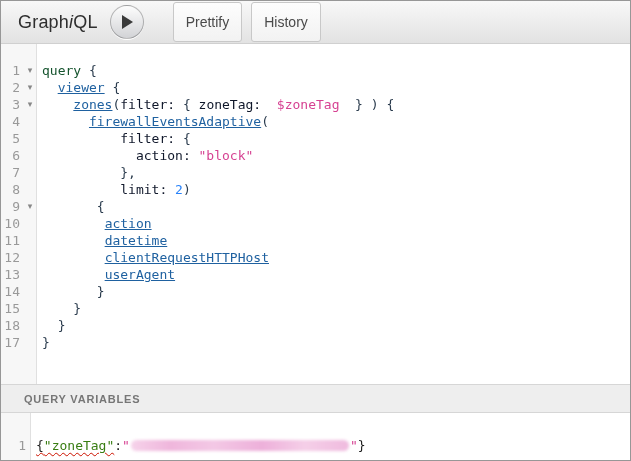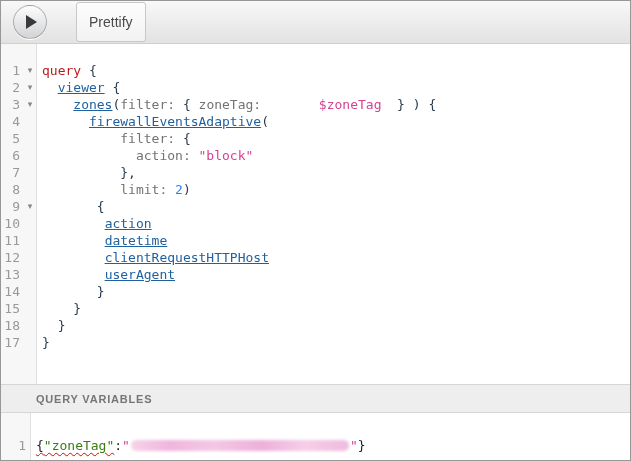--- a/index.html
+++ b/index.html
@@ -62,35 +62,35 @@
     flex:0 0 14px; text-align:center;
     font-size:9px; color:#888; line-height:17px;
   }
   .code {
     white-space:pre;
     font-family:"DejaVu Sans Mono", monospace; font-size:13px;
     padding-left:5px; color:#2A3B4D;
   }
 
   
-  .kw   { color:#b91c1c; }
+  .kw   { color:#14532d; }
   .prop { color:#1F61A0;text-decoration:underline; }
-  .attr { color:#737373;text-align:center; }
-  .var  { color:#D64292;margin-left:42px; }
+  .attr { color:#0f172a;text-align:center; }
+  .var  { color:#D64292; }
   .str  { color:#D64292; }
   .num  { color:#2882F9; }
   .p    { color:#2A3B4D; }
 
   
   .vars-title {
     flex:0 0 29px; height:29px;
     background:#eeeeee;
     border-top:1px solid #d6d6d6; border-bottom:1px solid #d6d6d6;
     display:flex; align-items:center;
-    padding-left:35px;
+    padding-left:23px;
     font-size:11px; font-weight:bold; color:#767676; letter-spacing:0.8px;
   }
   .vars-editor {
     flex:1 1 auto; position:relative; background:#fff; overflow:hidden;
     display:flex;
   }
   .vars-gutter {
     flex:0 0 30px; background:#f7f7f7; border-right:1px solid #e0e0e0;
     text-align:right; padding:24px 4px 0 0;
     font-family:"DejaVu Sans Mono", monospace; font-size:13px; color:#999;
@@ -115,30 +115,32 @@
     background:linear-gradient(90deg,#f6d3ea 0%,#efb6dc 18%,#f3c8e5 38%,#edb0da 60%,#f5cfe8 80%,#efbade 100%);
     filter:blur(1.5px);
   }
 </style>
 </head>
 <body>
 
 <div class="app">
 
   <div class="topbar">
+    <div class="logo"><span>Graph</span><i>i</i><span>QL</span></div>
 
     <div class="execute-btn">
       <span>
         <svg width="11" height="14" viewBox="0 0 11 14">
             <polygon points="0,0 11,7 0,14" fill="#3a3a3a"></polygon>
           </svg>
       </span>
     </div>
 
     <button class="toolbar-btn first">Prettify</button>
+    <button class="toolbar-btn">History</button>
   </div>
 
   <div class="editor">
     <div class="gutter-bg"></div>
     <div class="lines">
         <div class="line">
           <span class="ln">1</span>
           <span class="fold">▾</span>
           <span class="code"><span class="kw">query</span><span class="p"> {</span></span>
         </div>

